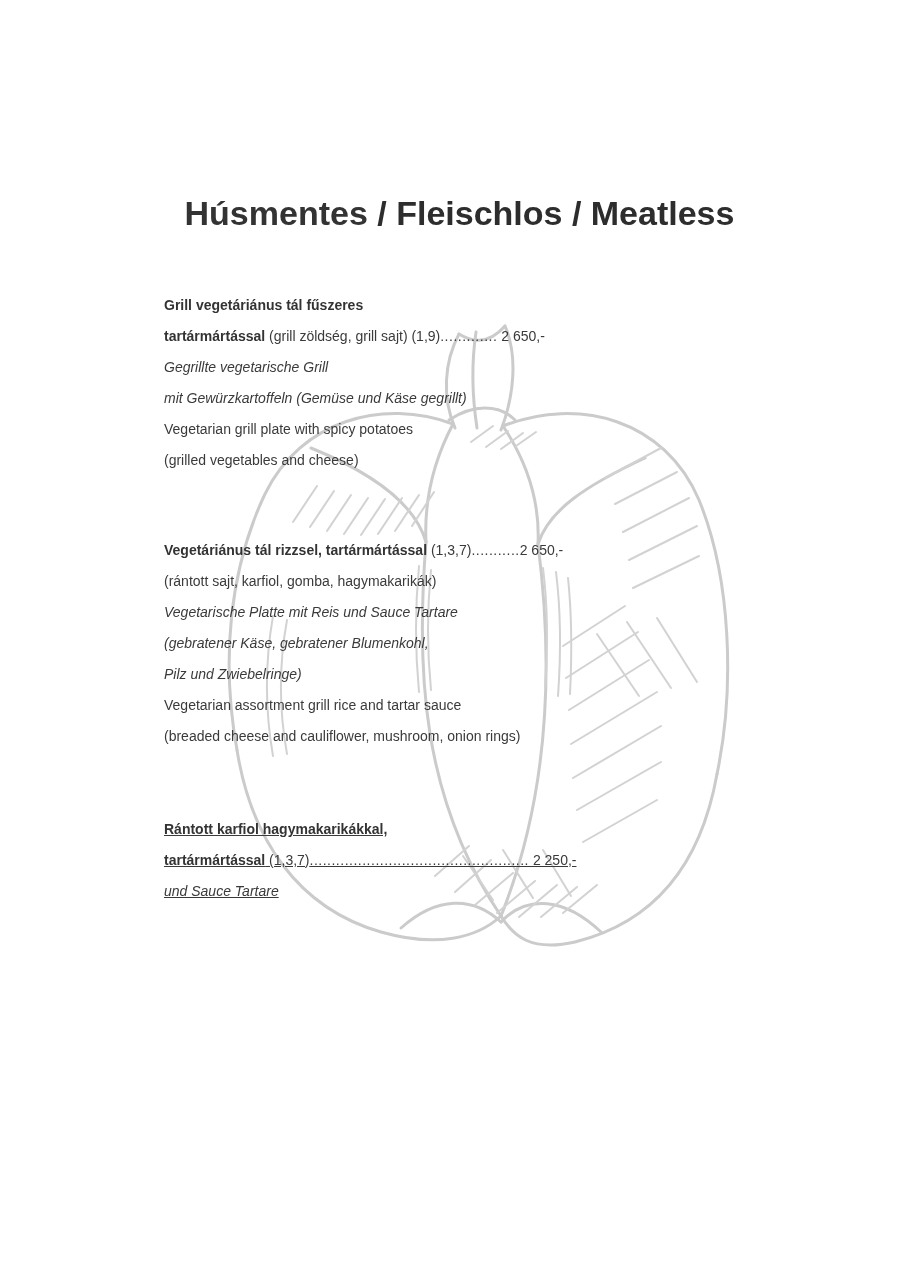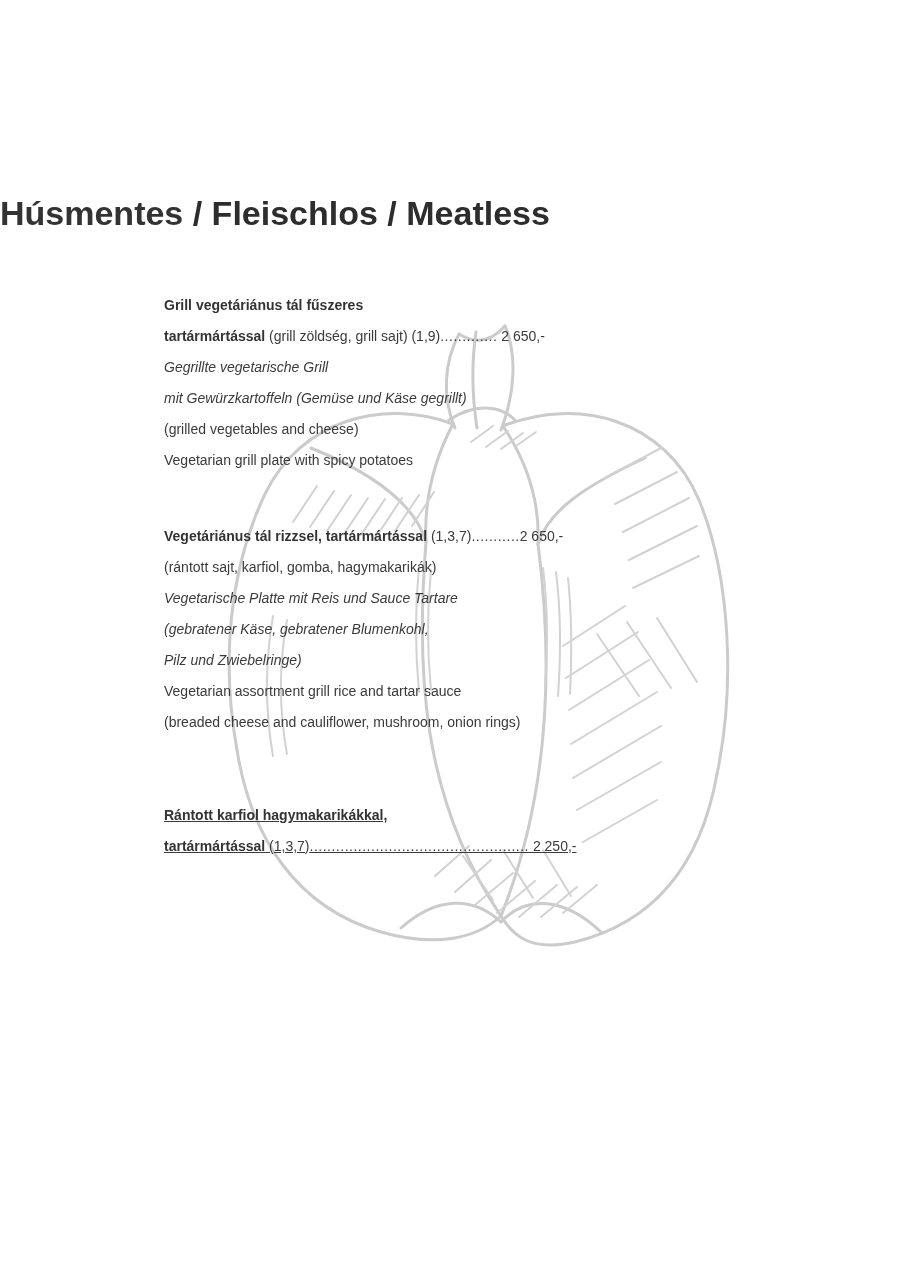--- a/index.html
+++ b/index.html
@@ -13,34 +13,34 @@
   }
   .watermark {
     position: absolute;
     left: 213px; top: 316px;
     width: 540px; height: 645px;
     z-index: 0;
   }
   .page-title {
     position: relative; z-index: 1;
     padding-top: 170px;
-    text-align: left;
+    text-align: center;
     font-size: 34px;
     line-height: 41px;
     color: #2d2d2d;
     white-space: nowrap;
   }
   .content {
     position: relative; z-index: 1;
     margin: 56px 0 0 164px;
     width: 630px;
     font-size: 14px;
     line-height: 31px;
   }
-  .item.gap-a { margin-top: 45px; }
+  .item.gap-a { margin-top: 59px; }
   .item.gap-b { margin-top: 62px; text-decoration: underline; }
   p.line { margin: 0; white-space: nowrap; }
   .b { font-weight: bold; color: #333333; }
   .i { font-style: italic; }
   .dots { letter-spacing: 0.5px; }
 </style>
 </head>
 <body>
 
 <svg class="watermark" viewBox="0 0 540 645" aria-hidden="true">
@@ -129,36 +129,37 @@
 
 <div class="content">
 
   <div class="item">
     <p class="line b">Grill vegetáriánus tál fűszeres</p>
     <p class="line">
       <span class="b">tartármártással</span><span> (grill zöldség, grill sajt) (1,9)</span><span class="dots">.............</span><span> 2 650,-</span>
     </p>
     <p class="line i">Gegrillte vegetarische Grill</p>
     <p class="line i">mit Gewürzkartoffeln (Gemüse und Käse gegrillt)</p>
+    <p class="line">Vegetarian grill plate with spicy potatoes</p>
     <p class="line">(grilled vegetables and cheese)</p>
-    <p class="line">Vegetarian grill plate with spicy potatoes</p>
   </div>
 
   <div class="item gap-a">
     <p class="line">
       <span class="b">Vegetáriánus tál rizzsel, tartármártással</span><span> (1,3,7)</span><span class="dots">...........</span><span>2 650,-</span>
     </p>
     <p class="line">(rántott sajt, karfiol, gomba, hagymakarikák)</p>
     <p class="line i">Vegetarische Platte mit Reis und Sauce Tartare</p>
     <p class="line i">(gebratener Käse, gebratener Blumenkohl,</p>
     <p class="line i">Pilz und Zwiebelringe)</p>
     <p class="line">Vegetarian assortment grill rice and tartar sauce</p>
     <p class="line">(breaded cheese and cauliflower, mushroom, onion rings)</p>
   </div>
 
   <div class="item gap-b">
     <p class="line b">Rántott karfiol hagymakarikákkal,</p>
     <p class="line">
       <span class="b">tartármártással</span><span> (1,3,7)</span><span class="dots">..................................................</span><span> 2 250,-</span>
     </p>
+    <p class="line i">und Sauce Tartare</p>
   </div>
 
 </div>
 
 </body></html>

